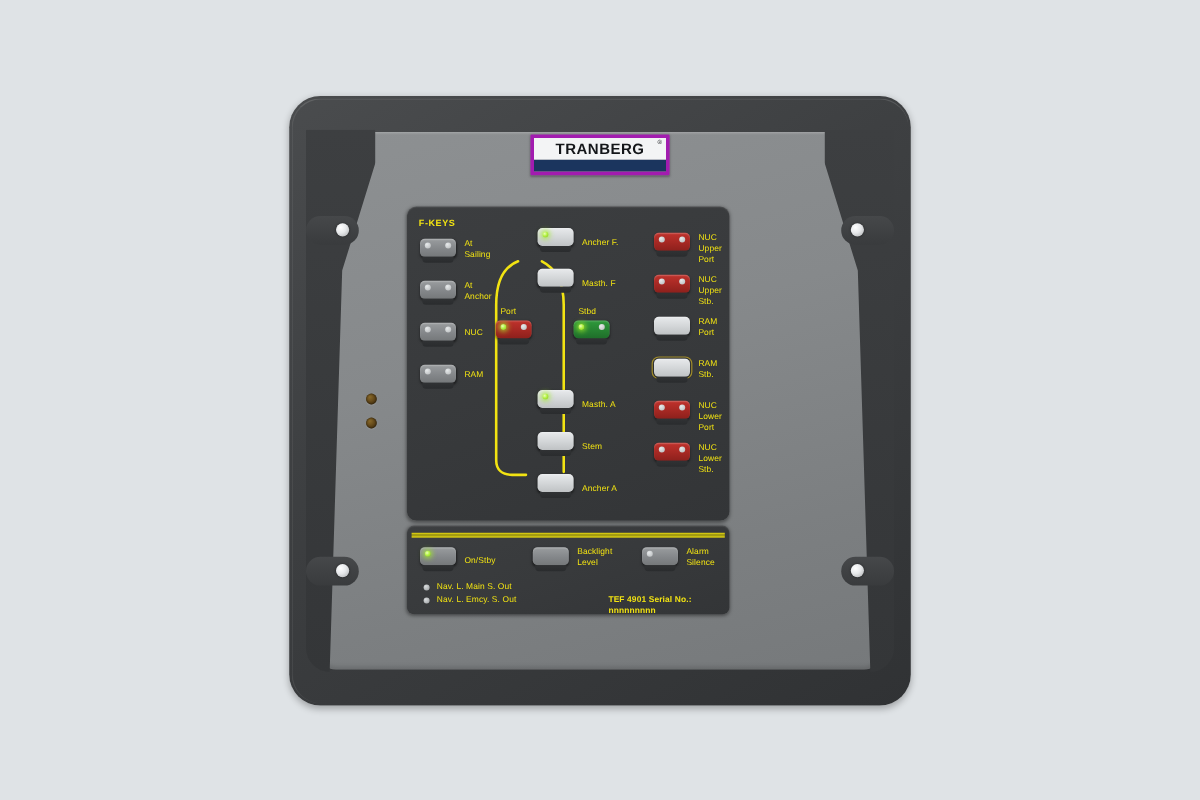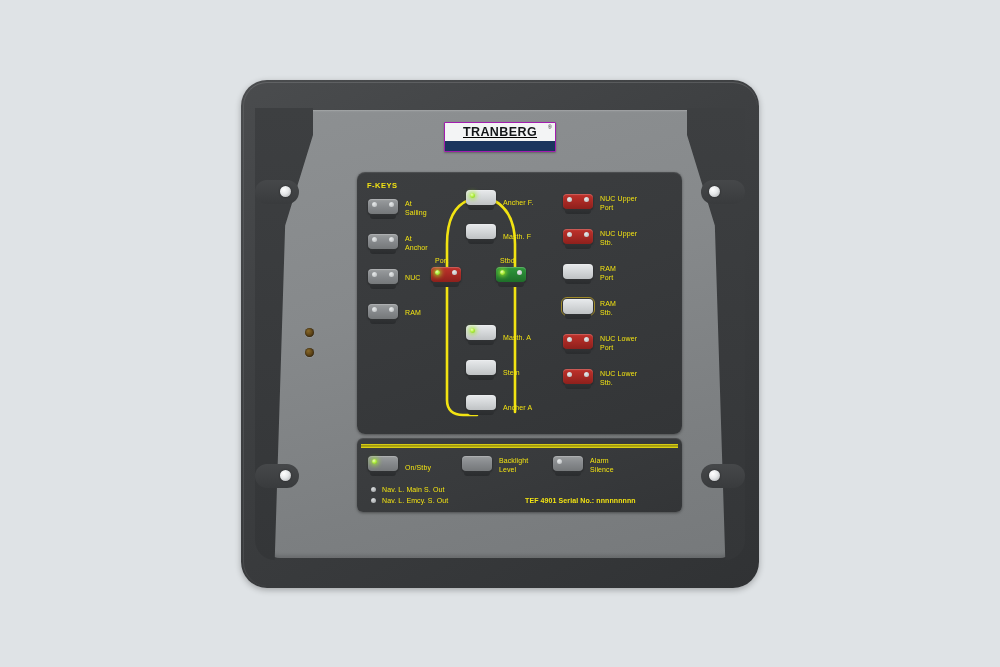--- a/index.html
+++ b/index.html
@@ -70,40 +70,40 @@
     background:radial-gradient(circle at 35% 32%,#ffffff 0%,#e6e8ea 45%,#a9abad 100%);
     box-shadow:0 0 2px rgba(0,0,0,.55);
     top:6px;
   }
   .screwtab.tl .screw, .screwtab.bl .screw{ right:8px; }
   .screwtab.tr .screw, .screwtab.br .screw{ left:8px; }
 
   
   .brandplate{
     position:absolute; left:50%; transform:translateX(-50%);
-    top:42px; width:110px;
-    border:1px solid #a21caf;
+    top:32px; width:110px;
+    border:3px solid #a21caf;
     box-shadow:0 1px 2px rgba(0,0,0,.3);
-    border-radius:1px; overflow:hidden;text-decoration:underline;
+    border-radius:1px; overflow:hidden;
   }
   .brand-top{
     background:#f3f4f5; text-align:center;
     font-weight:bold; font-size:12.5px; letter-spacing:.4px;
     color:#141619; padding:2px 0 2px 0;
     position:relative;
   }
   .brand-top .reg{
     position:absolute; right:3px; top:1px; font-size:5px; font-weight:normal;
   }
   .brand-bot{ background:#1b355e; height:10px; }
 
   
   .blackpanel{
     position:absolute;
-    left:116px; top:92px; width:325px; height:262px;
+    left:98px; top:92px; width:269px; height:262px;
     background:linear-gradient(160deg,#3c3e40 0%,#383a3c 50%,#333537 100%);
     border-radius:8px;
     box-shadow:inset 0 1px 1px rgba(255,255,255,.10),
                0 1px 3px rgba(0,0,0,.4);
   }
   .blackpanel.lower{
     top:358px; height:74px;
     border-radius:6px;
   }
 

